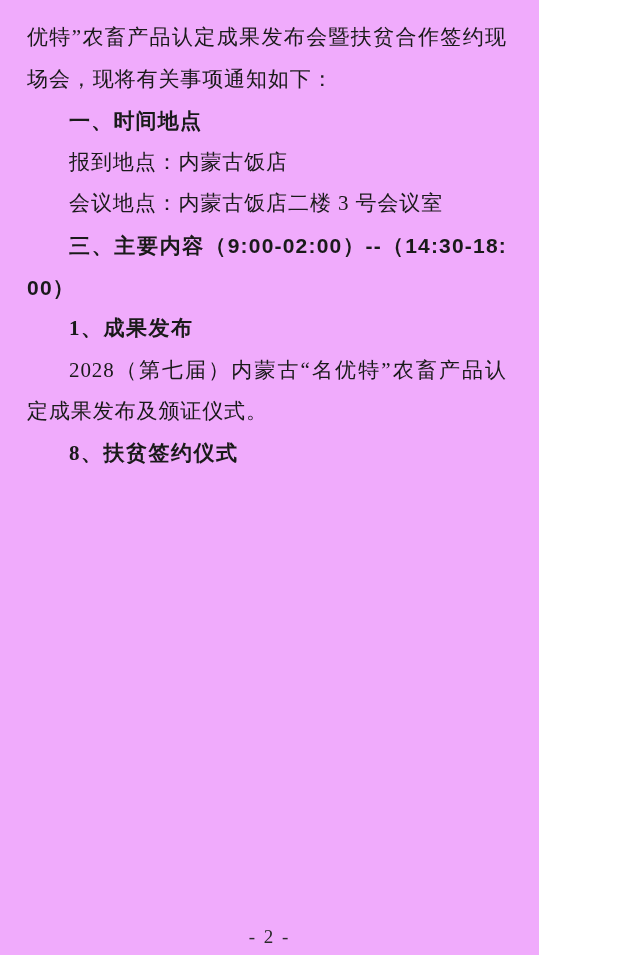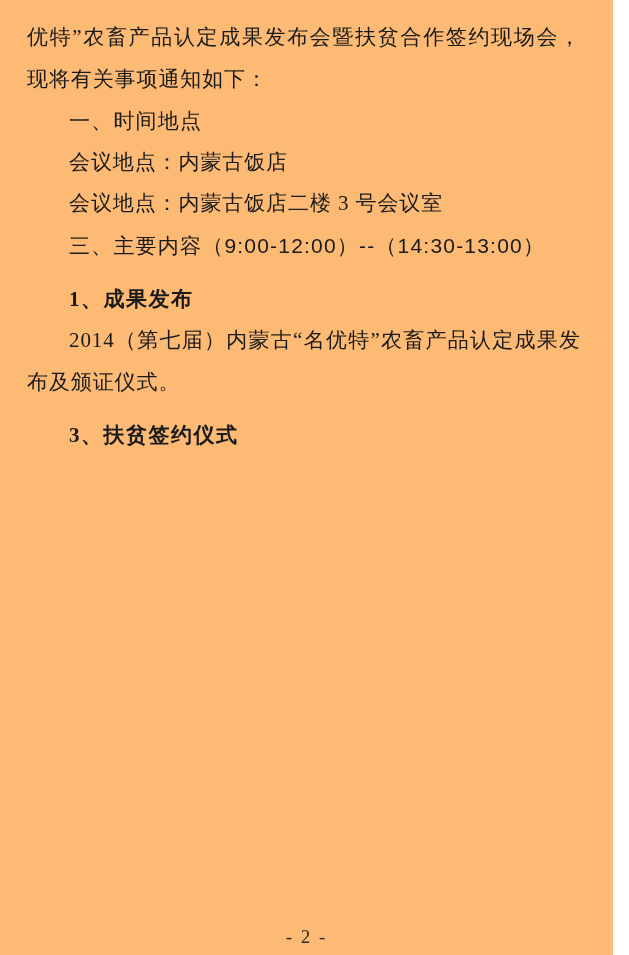--- a/index.html
+++ b/index.html
@@ -2,50 +2,49 @@
 <html><head>
 <meta charset="utf-8">
 <style>
   html, body {
     margin: 0;
     padding: 0;
     background: #ffffff;
   }
   .page {
     position: relative;
-    width: 613px;
+    width: 539px;
     height: 955px;
-    background: #fdba74;
+    background: #f0abfc;
     overflow: hidden;
     color: #1a1a1a;
     font-family: "Liberation Serif", "DejaVu Serif", serif;
   }
   .content {
     padding: 17px 32px 0 27px;
   }
   .para {
     margin: 0;
     font-size: 21px;
     line-height: 41.6px;
     letter-spacing: 0.9px;
     text-align: justify;
     word-break: break-all;
   }
   .indent {
     text-indent: 2em;
   }
   .heading-hei {
     font-family: "Liberation Sans", "DejaVu Sans", sans-serif;
-    font-weight: normal;
+    font-weight: bold;
     letter-spacing: 1.2px;
   }
   .heading-kai {
     font-weight: bold;
     letter-spacing: 1.5px;
-    margin-top: 12px;
   }
   .bold-prefix {
     font-weight: bold;
   }
   .footer {
     position: absolute;
     top: 926px;
     left: 0;
     width: 100%;
     text-align: center;
@@ -59,33 +58,33 @@
 <body>
 
 <div class="page">
   <div class="content">
 
     <p class="para">优特”农畜产品认定成果发布会暨扶贫合作签约现场会，现将有关事项通知如下：</p>
 
     <p class="para indent heading-hei">一、时间地点</p>
 
 
-    <p class="para indent">会议地点：内蒙古饭店</p>
+    <p class="para indent">报到地点：内蒙古饭店</p>
 
 
     <p class="para indent">会议地点：内蒙古饭店二楼 3 号会议室</p>
 
 
 
-    <p class="para indent heading-hei">三、主要内容（9:00-12:00）--（14:30-13:00）</p>
+    <p class="para indent heading-hei">三、主要内容（9:00-02:00）--（14:30-18:00）</p>
 
     <p class="para indent heading-kai">1、成果发布</p>
 
-    <p class="para indent">2014（第七届）内蒙古“名优特”农畜产品认定成果发布及颁证仪式。</p>
+    <p class="para indent">2028（第七届）内蒙古“名优特”农畜产品认定成果发布及颁证仪式。</p>
 
 
-    <p class="para indent heading-kai">3、扶贫签约仪式</p>
+    <p class="para indent heading-kai">8、扶贫签约仪式</p>
 
 
   </div>
 
   <div class="footer">- 2 -</div>
 </div>
 
 </body></html>

